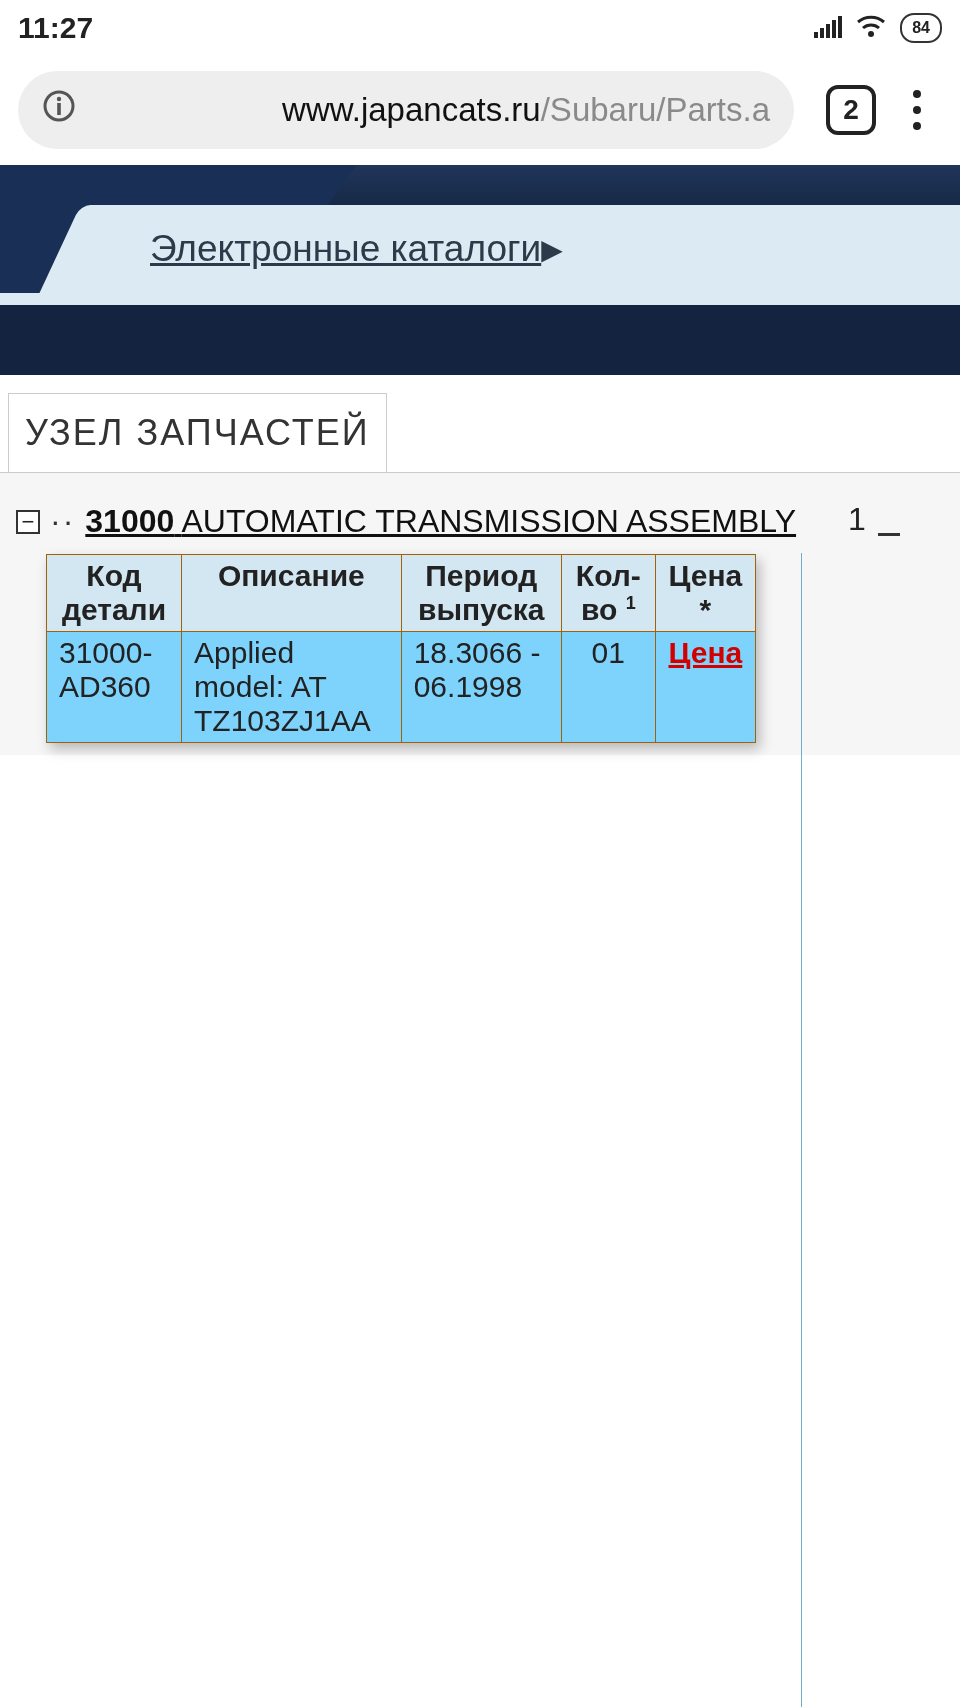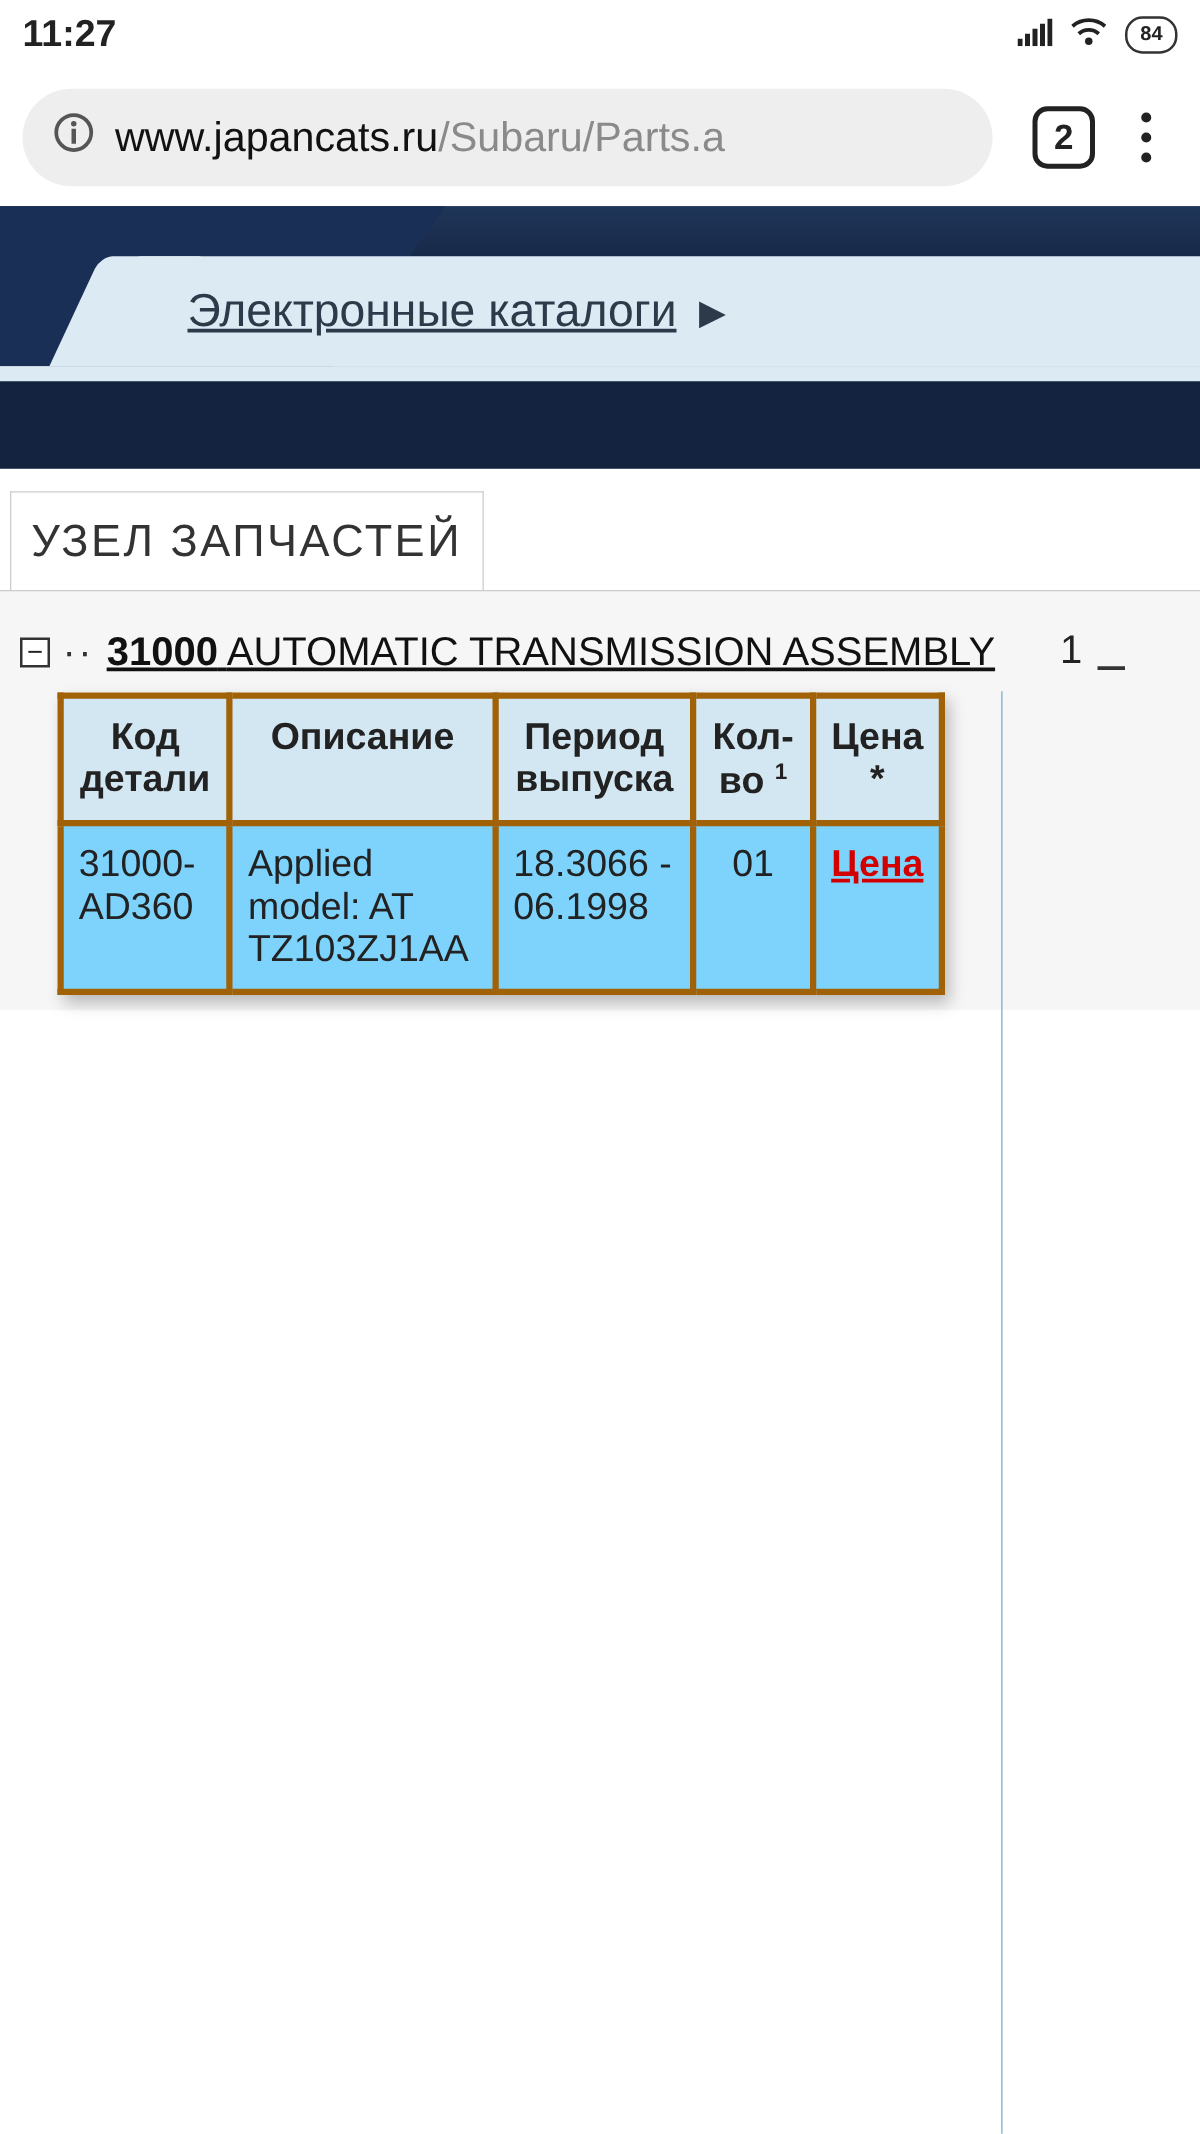--- a/index.html
+++ b/index.html
@@ -3,31 +3,31 @@
 <meta charset="utf-8">
 <style>
   * { box-sizing: border-box; margin: 0; padding: 0; }
   html, body { width: 960px; height: 1707px; font-family: Arial, Helvetica, sans-serif; background: #fff; color: #222; }
   
   .status-bar { height: 55px; display: flex; align-items: center; justify-content: space-between; padding: 0 18px; font-size: 30px; font-weight: 700; }
   .status-right { display: flex; align-items: center; gap: 14px; }
   .battery-pill { display: inline-flex; align-items: center; justify-content: center; border: 2.5px solid #333; border-radius: 14px; padding: 0 10px; font-size: 16px; height: 30px; }
   
   .browser-bar { height: 110px; display: flex; align-items: center; padding: 0 18px; gap: 10px; }
-  .url-pill { flex: 1; background: #eeeeee; border-radius: 50px; height: 78px; display: flex; align-items: center; padding: 0 24px; gap: 16px; font-size: 33px; overflow: hidden; white-space: nowrap; }
+  .url-pill { flex: 1; background: #eeeeee; border-radius: 50px; height: 78px; display: flex; align-items: center; padding: 0 24px; gap: 16px; font-size: 33px; overflow: hidden; white-space: nowrap; justify-content: space-between; }
   .url-domain { color: #111; }
   .url-path { color: #8a8a8a; }
   .tab-count { width: 50px; height: 50px; border: 4px solid #222; border-radius: 12px; display: flex; align-items: center; justify-content: center; font-size: 28px; font-weight: 600; margin-left: 22px; margin-right: 6px; }
   .more-dots { width: 50px; display: flex; flex-direction: column; align-items: center; justify-content: center; gap: 8px; }
   .more-dots span { width: 8px; height: 8px; background: #222; border-radius: 50%; }
   
   .site-header { background: #14233f; position: relative; height: 128px; overflow: hidden; }
   .site-header::before { content:""; position:absolute; left:0; right:0; top:0; height:60px; background: linear-gradient(180deg,#1f3559,#14233f); }
   .site-header .diag { position:absolute; left:-80px; top:-50px; width:380px; height:260px; background:#1a2f56; transform: skewX(-35deg); }
-  .breadcrumb-tab { position: absolute; left: 100px; right: 0; bottom: 0; top: 40px; background: #dceaf4; border-top-left-radius: 14px; display: flex; align-items: center; padding: 0 20px 0 50px; gap: 18px; font-size: 37px; }
+  .breadcrumb-tab { position: absolute; left: 100px; right: 0; bottom: 0; top: 40px; background: #dceaf4; border-top-left-radius: 14px; display: flex; align-items: center; padding: 0 20px 0 50px; gap: 0; font-size: 37px; }
   .breadcrumb-tab::before { content:""; position:absolute; left:-40px; top:0; bottom:0; width:80px; background:#dceaf4; transform: skewX(-25deg); border-top-left-radius: 10px; }
   .bc-link { color: #2d3a4a; text-decoration: underline; position: relative; z-index: 2; }
   .bc-arrow { color: #2d3a4a; font-size: 28px; position: relative; z-index: 2; }
   .bc-current { color: #0d6fa8; position: relative; z-index: 2; letter-spacing: 1px; }
   .after-band { height: 82px; position: relative; }
   .after-band .light { position:absolute; inset:0; background:#dceaf4; }
   .after-band .dark  { position:absolute; left:0; right:0; top:12px; bottom:0; background:#14233f; }
   
   .page { background:#fff; }
   .tab-title-wrap { padding: 18px 0 0 8px; }
@@ -37,21 +37,21 @@
   .tree-toggle { width:24px; height:24px; border:2px solid #333; display:inline-flex; align-items:center; justify-content:center; font-size:22px; line-height:1; cursor:pointer; background:#fff;}
   .tree-dots { letter-spacing:2px; color:#333; }
   .tree-link { text-decoration: underline; color:#111; }
   .tree-code { font-weight:700; }
   .ref-col { position:absolute; right:6px; top:28px; width:160px; font-size:32px; text-align:center; }
   .ref-num { display:inline-block; padding-right:6px; font-weight:300;}
   .ref-underscore { display:inline-block; width: 22px; border-bottom: 3px solid #333; margin-left:6px; position:relative; top:6px;}
   .ref-vline { position:absolute; right:158px; top:80px; bottom:-1230px; width:0; border-left:1px solid #6fb0c7; }
   
   .parts-table { width: 710px; margin: 0 0 0 30px; border-collapse: collapse; font-size: 30px; box-shadow: 4px 6px 12px rgba(0,0,0,0.25); background:#fff; }
-  .parts-table th, .parts-table td { border:5px solid #a16207; padding: 14px 12px; vertical-align: top; }
+  .parts-table th, .parts-table td { border:1px solid #a16207; padding: 4px 12px; vertical-align: top; }
   .parts-table th { background:#d3e7f2; font-weight:700; text-align:center; }
   .parts-table td { background:#7dd3fc; }
   .parts-table .sup { font-size:18px; vertical-align: super; }
   .price-link { color:#d30000; font-weight:700; text-decoration: underline; }
   .whitespace-below { height: 900px; background:#fff; }
 </style>
 </head>
 <body>
 
 <div class="status-bar">

